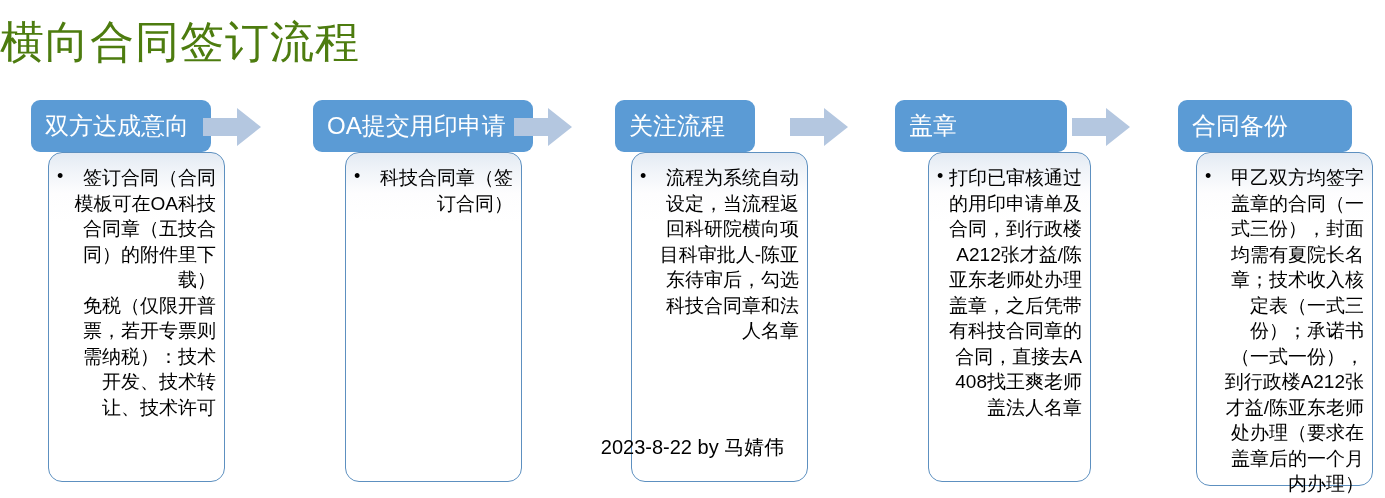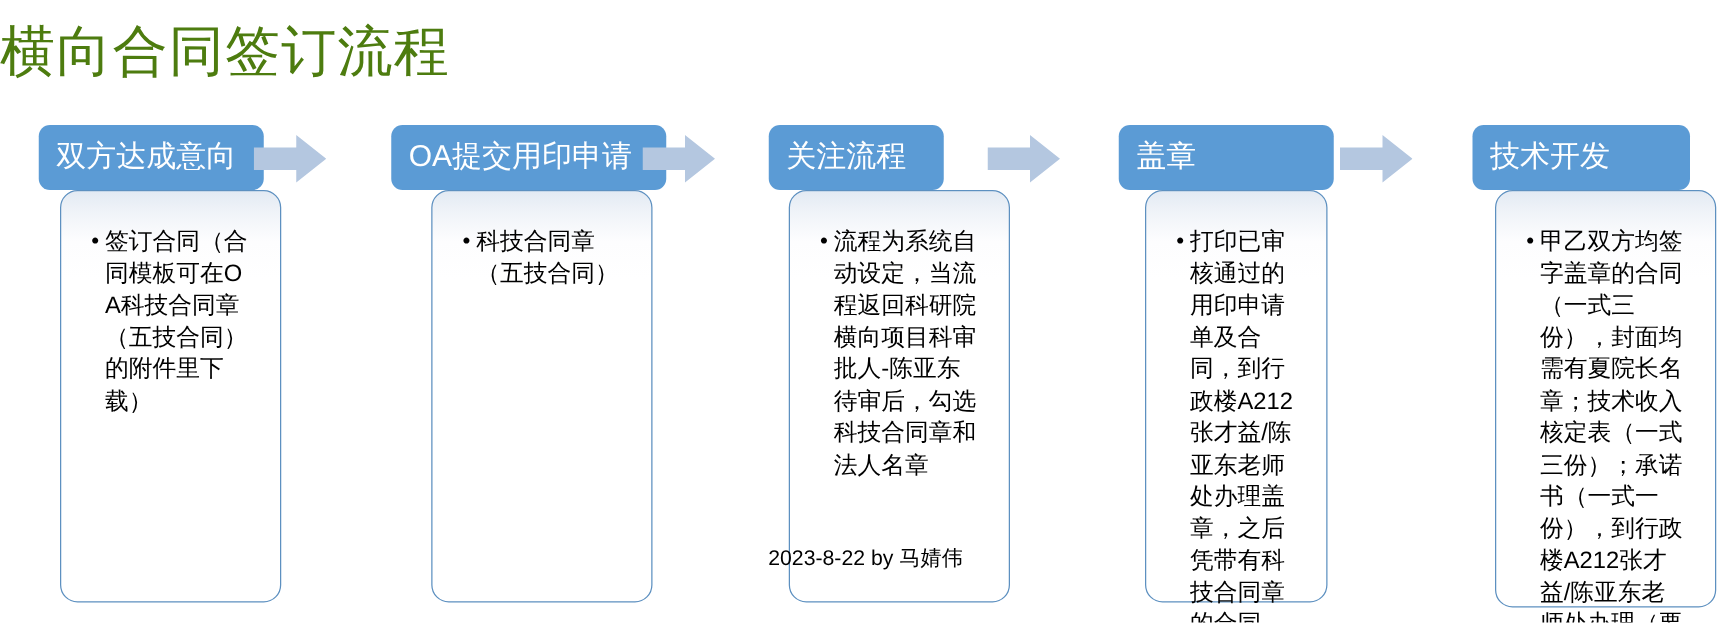--- a/index.html
+++ b/index.html
@@ -64,23 +64,24 @@
     position: absolute;
     top: 52px;
     border: 1.4px solid #5D90C0;
     border-radius: 14px;
     background: linear-gradient(to bottom, #E3EAF3 0px, #EFF3F8 16px, #FDFDFE 40px, #FFFFFF 70px);
     box-sizing: border-box;
     padding: 12px 8px 10px 8px;
   }
 
   .bullets {
-    margin: 16px;
+    margin: 0;
     padding: 0;
     list-style: none;
+    text-align: right;
   }
   .bullets li {
     position: relative;
     padding-left: 11px;
     margin: 0 0 0 0;
     font-size: 19px;
     line-height: 25.5px;
     color: #000000;
     word-break: break-all;
   }
@@ -103,53 +104,54 @@
   }
   .arrow svg { display: block; width: 58px; height: 40px; }
 
   
   #footer-note {
     position: absolute;
     left: 0;
     top: 434px;
     width: 1385px;
     text-align: center;
-    font-size: 17px;
+    font-size: 20px;
     line-height: 26px;
     color: #000000;
     white-space: nowrap;
   }
 </style>
 </head>
 <body>
 
 <div id="slide-title">横向合同签订流程</div>
 
 <div id="flow">
 
   <div class="stage" style="left:10px;">
     <div class="stage-header" style="width:180px;">双方达成意向</div>
     <div class="stage-card" style="left:38px; width:177px; height:330px;">
       <ul class="bullets">
         <li class="bulleted">签订合同（合同模板可在OA科技合同章（五技合同）的附件里下载）</li>
+        <li>免税（仅限开普票，若开专票则需纳税）：技术开发、技术转让、技术许可</li>
       </ul>
     </div>
   </div>
 
   <div class="arrow" style="left:203px;">
     <svg viewBox="0 0 58 40" xmlns="http://www.w3.org/2000/svg">
         <polygon points="0,11 34,11 34,1 58,20 34,39 34,29 0,29" fill="#B4C7E0"></polygon>
       </svg>
   </div>
 
   <div class="stage" style="left:292px;">
     <div class="stage-header" style="width:220px;">OA提交用印申请</div>
     <div class="stage-card" style="left:53px; width:177px; height:330px;">
       <ul class="bullets">
-        <li class="bulleted">科技合同章（五技合同）</li>
+        <li class="bulleted">科技合同章（签订合同）</li>
       </ul>
     </div>
   </div>
 
   <div class="arrow" style="left:514px;">
     <svg viewBox="0 0 58 40" xmlns="http://www.w3.org/2000/svg">
         <polygon points="0,11 34,11 34,1 58,20 34,39 34,29 0,29" fill="#B4C7E0"></polygon>
       </svg>
   </div>
 
@@ -163,35 +165,35 @@
   </div>
 
   <div class="arrow" style="left:790px;">
     <svg viewBox="0 0 58 40" xmlns="http://www.w3.org/2000/svg">
         <polygon points="0,11 34,11 34,1 58,20 34,39 34,29 0,29" fill="#B4C7E0"></polygon>
       </svg>
   </div>
 
   <div class="stage" style="left:874px;">
     <div class="stage-header" style="width:172px;">盖章</div>
-    <div class="stage-card" style="left:42px; width:146px; height:330px;">
+    <div class="stage-card" style="left:54px; width:163px; height:330px;">
       <ul class="bullets">
         <li class="bulleted">打印已审核通过的用印申请单及合同，到行政楼A212张才益/陈亚东老师处办理盖章，之后凭带有科技合同章的合同，直接去A408找王爽老师盖法人名章</li>
       </ul>
     </div>
   </div>
 
   <div class="arrow" style="left:1072px;">
     <svg viewBox="0 0 58 40" xmlns="http://www.w3.org/2000/svg">
         <polygon points="0,11 34,11 34,1 58,20 34,39 34,29 0,29" fill="#B4C7E0"></polygon>
       </svg>
   </div>
 
   <div class="stage" style="left:1157px;">
-    <div class="stage-header" style="width:174px;">技术开发</div>
+    <div class="stage-header" style="width:174px;">合同备份</div>
     <div class="stage-card" style="left:39px; width:177px; height:334px;">
       <ul class="bullets">
         <li class="bulleted">甲乙双方均签字盖章的合同（一式三份），封面均需有夏院长名章；技术收入核定表（一式三份）；承诺书（一式一份），到行政楼A212张才益/陈亚东老师处办理（要求在盖章后的一个月内办理）</li>
       </ul>
     </div>
   </div>
 
 </div>
 
 <div id="footer-note">2023-8-22  by 马婧伟</div>

